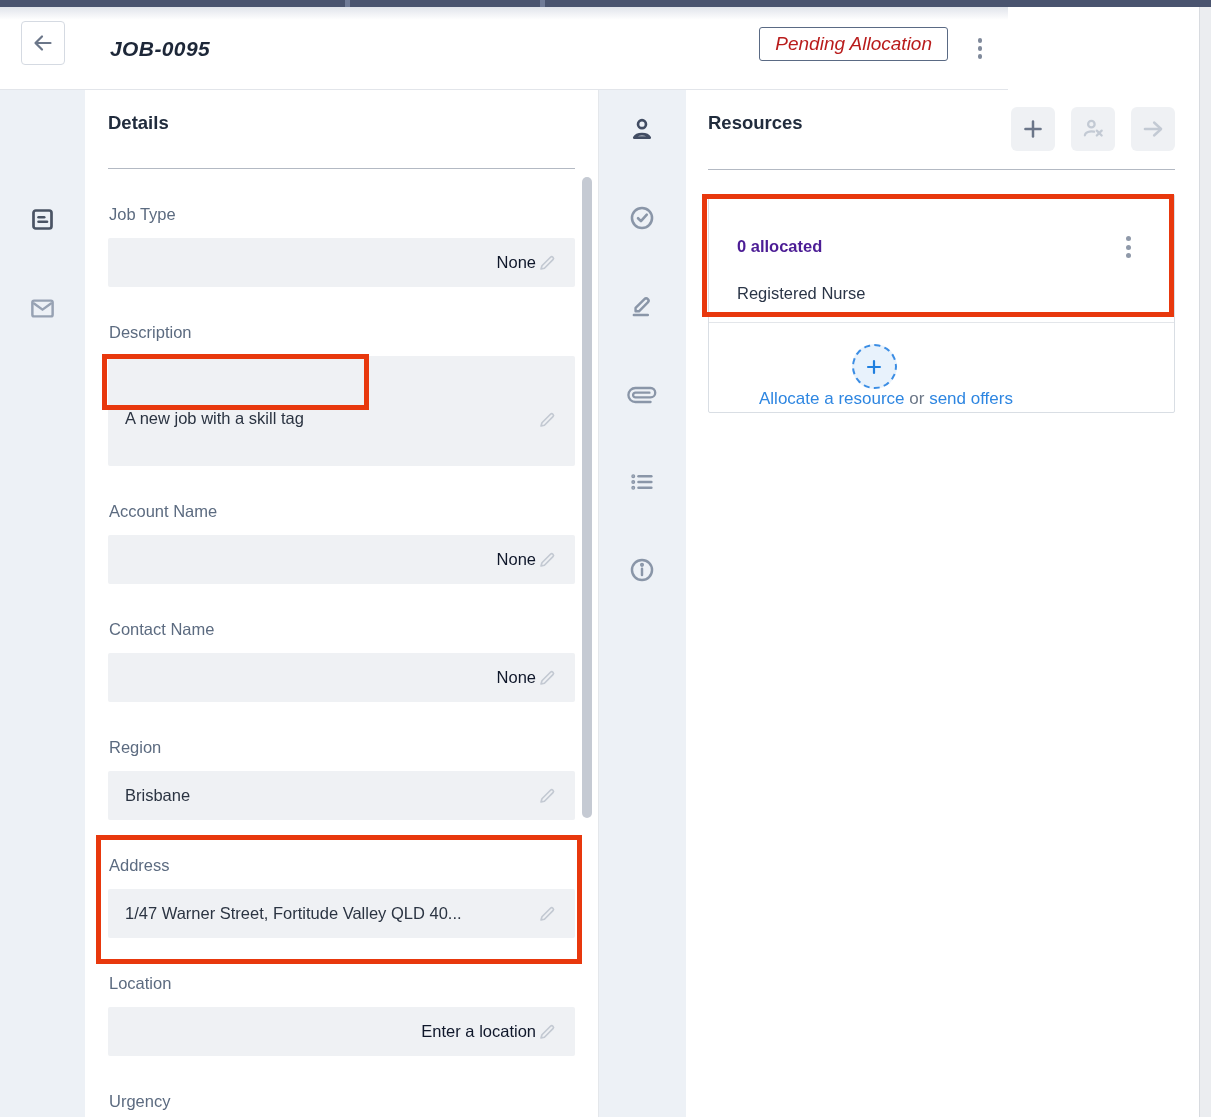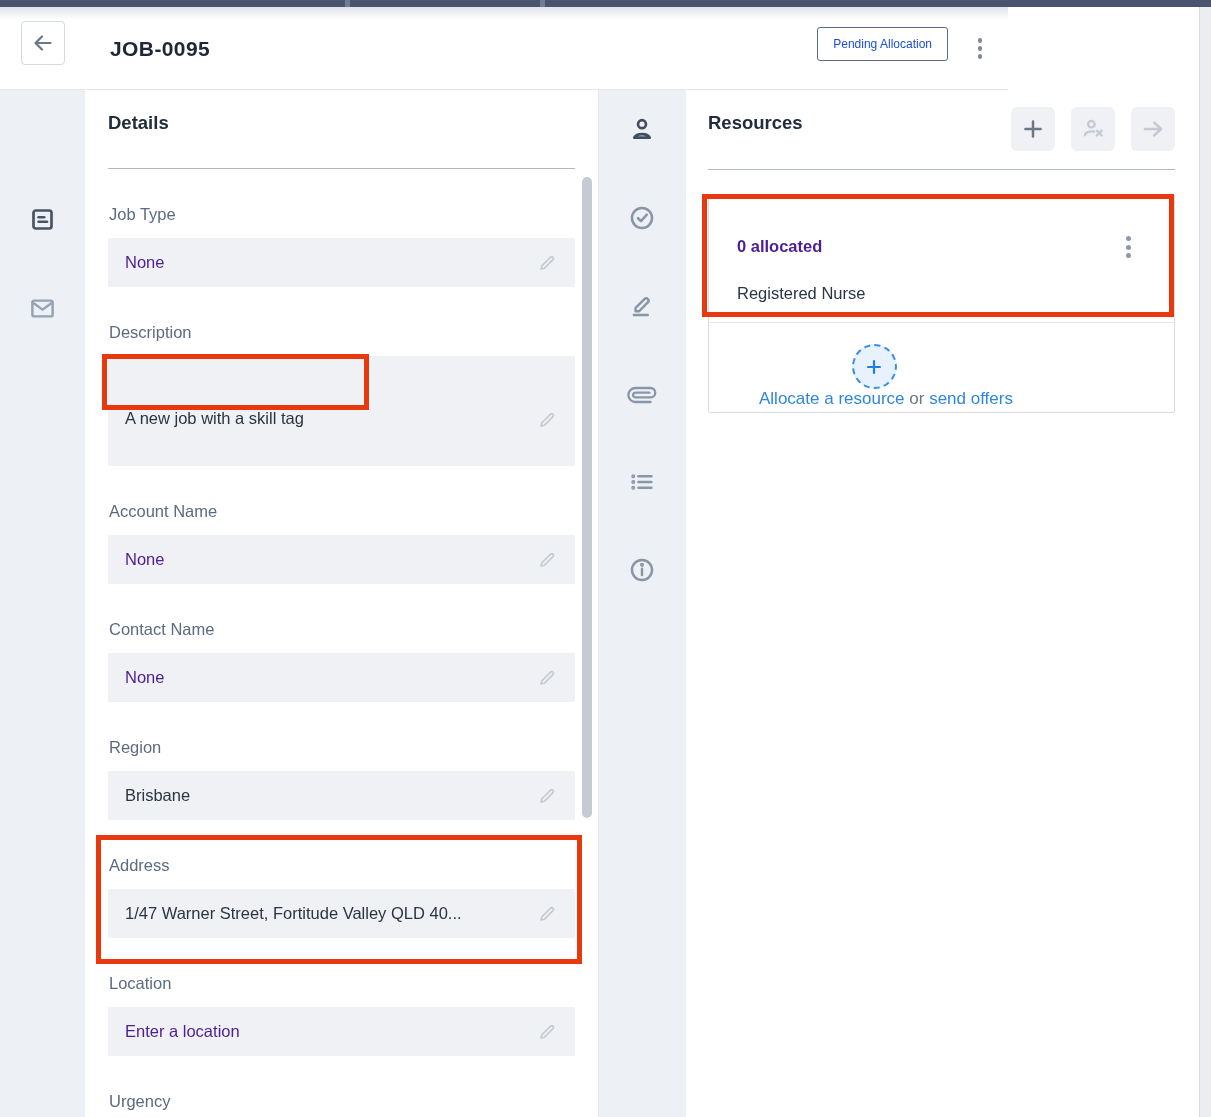--- a/index.html
+++ b/index.html
@@ -12,35 +12,36 @@
 
   
   .topbar { position:absolute; left:0; top:0; width:1211px; height:7px; background:#4a546f; }
   .topbar .notch { position:absolute; top:0; height:7px; width:5px; background:#707b97; }
 
   
   .header {
     position:absolute; left:0; top:7px; width:1008px; height:83px;
     background:linear-gradient(rgba(188,195,210,0.45), rgba(255,255,255,0) 13px) #ffffff;
     border-bottom:1px solid #e2e5ea;
+    font-style:italic;
   }
   .back-btn {
     position:absolute; left:21px; top:14px; width:44px; height:44px;
     background:#fff; border:1px solid #d5dae2; border-radius:4px;
     display:flex; align-items:center; justify-content:center; cursor:pointer; color:#6b7689;
   }
   .page-title {
     position:absolute; left:110px; top:0; height:83px; display:flex; align-items:center;
     font-size:21px; font-weight:600; letter-spacing:0.4px; color:#1d2738;
   }
   .status-btn {
     position:absolute; right:60px; top:20px; height:34px; padding:16px 15px;
     display:flex; align-items:center; background:#fff;
     border:1.5px solid #5a6a84; border-radius:3px;
-    font-size:12px; color:#1d4ed8; cursor:pointer;
+    font-size:19px; color:#b91c1c; cursor:pointer;
   }
   .kebab { display:flex; flex-direction:column; align-items:center; gap:3.5px; cursor:pointer; }
   .kebab i { width:4.5px; height:4.5px; border-radius:50%; background:#808a9b; display:block; }
   .header-kebab { position:absolute; right:26px; top:31px; }
 
   
   .left-sidebar {
     position:absolute; left:0; top:90px; width:85px; height:1027px;
     background:#edf1f6;
   }
@@ -61,21 +62,21 @@
 
   .fields { position:absolute; left:23px; top:79px; width:467px; }
   .fields .group:first-child { margin-top:35px; }
   .field-label { font-size:16.5px; line-height:20px; color:#5c6b80; margin:0 0 14px 1px; }
   .field-box {
     width:467px; height:49px; background:#eff1f4; border-radius:2px;
     display:flex; align-items:center; padding:0 17px; margin-bottom:35px; cursor:pointer;
   }
   .field-box.tall { height:110px; align-items:center; padding-top:14px; }
   .field-value { flex:1; font-size:16.5px; color:#2b3442; white-space:nowrap; overflow:hidden; }
-  .field-value.placeholder { color:#4c1d95; }
+  .field-value.placeholder { color:#0f172a;text-align:right; }
   .edit-icon { width:22px; height:22px; color:#c3c9d2; flex:none; }
   .field-box.tall .edit-icon { margin-top:3px; }
 
   .tab-rail {
     position:absolute; left:599px; top:90px; width:87px; height:1027px;
     background:#edf1f6;
   }
   .rail-icon { position:absolute; left:29px; width:28px; height:28px; color:#8a96a8; cursor:pointer; }
   .rail-icon.active { color:#424d63; }
 

